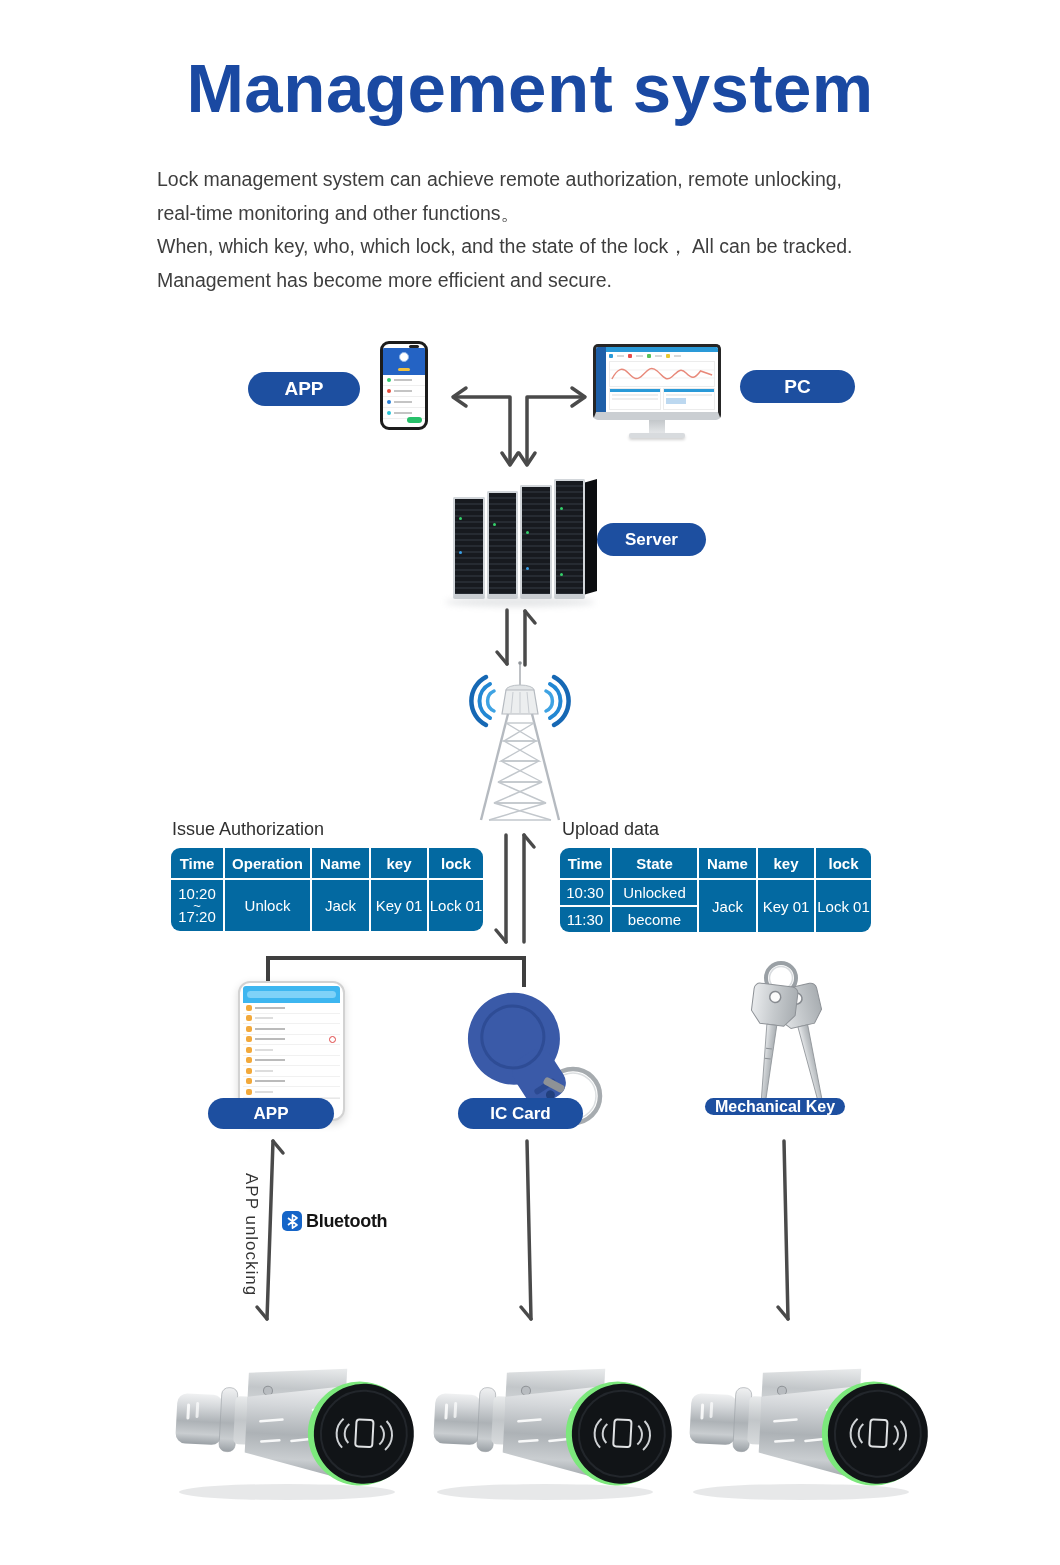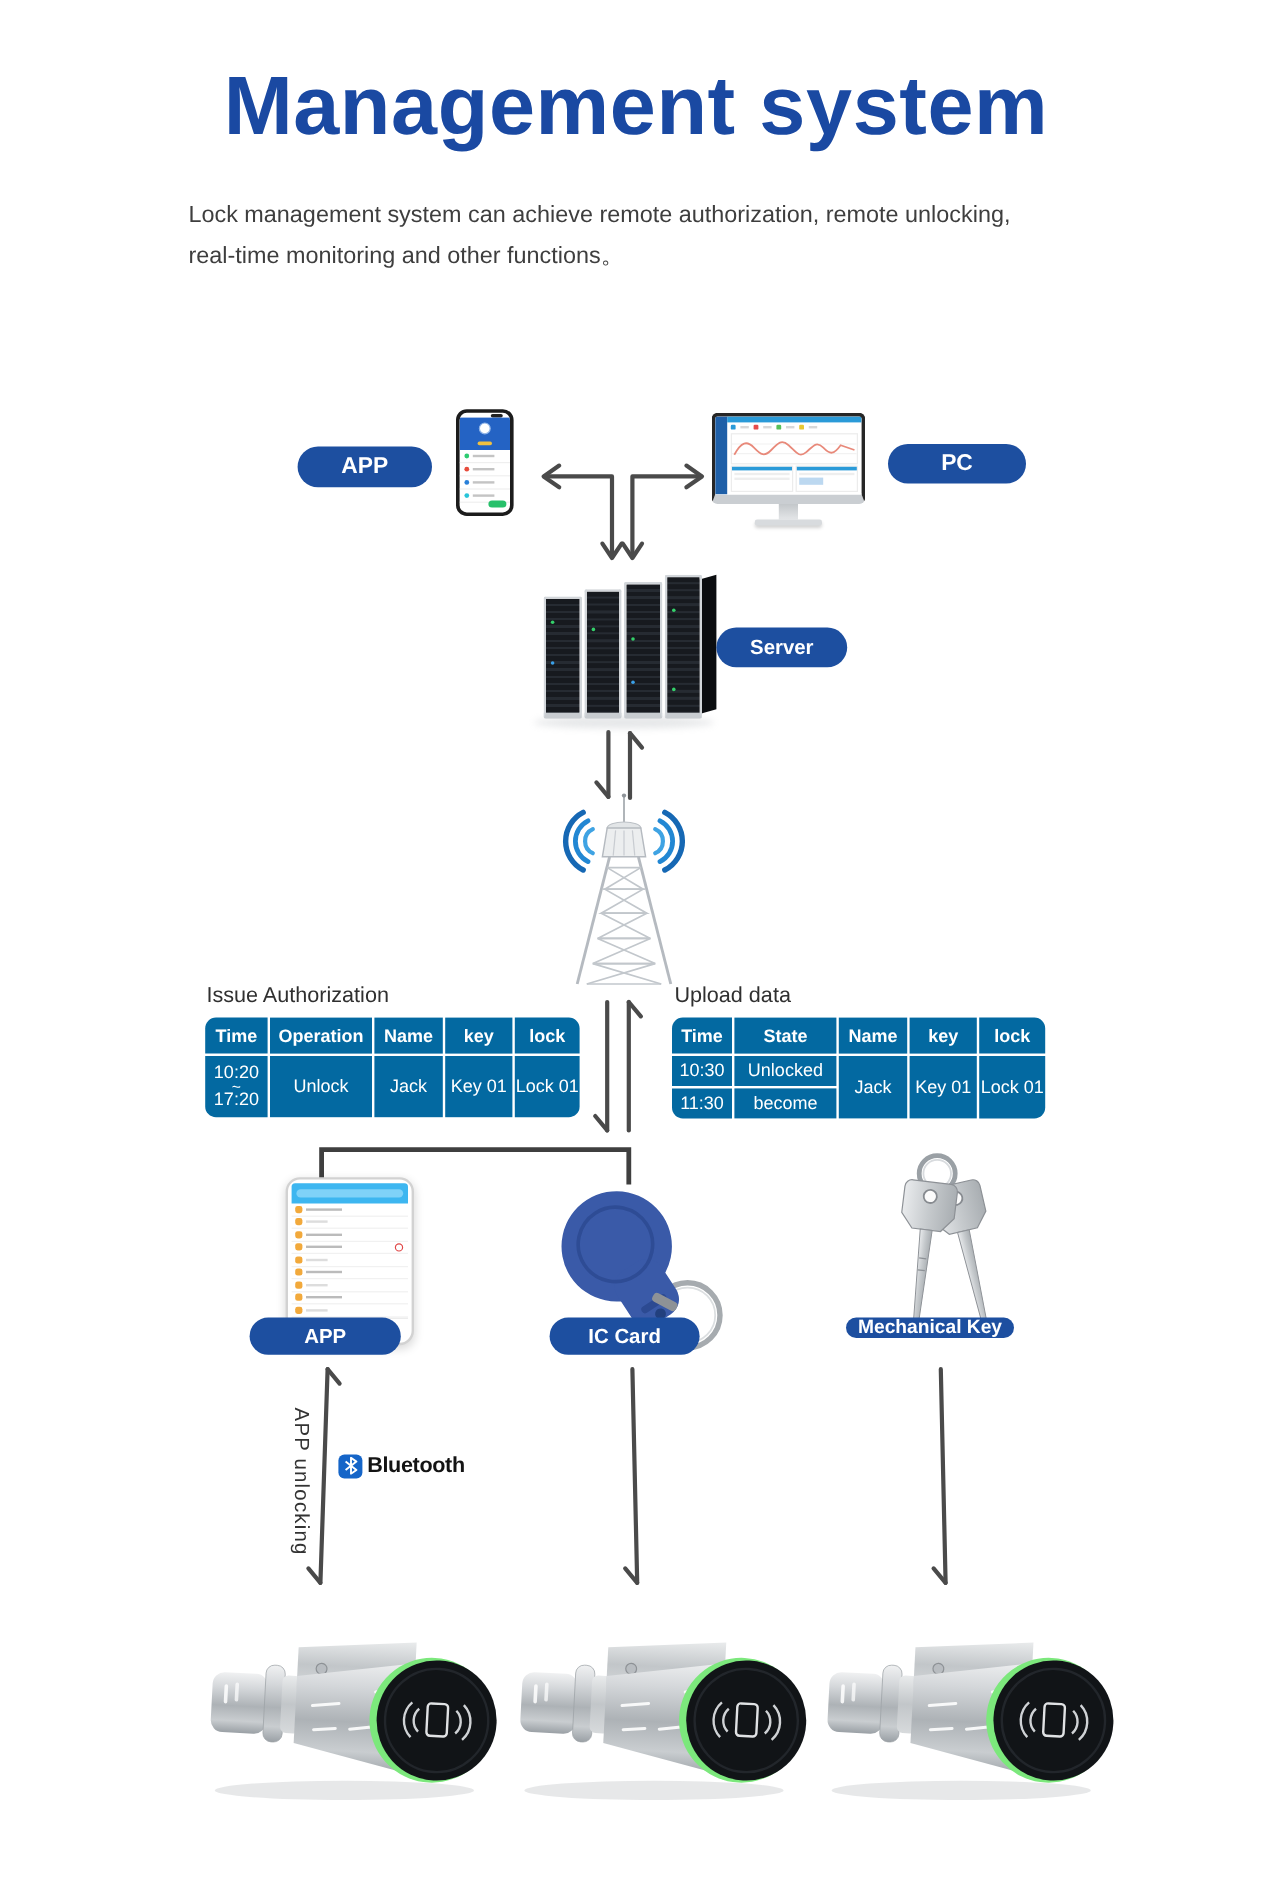--- a/index.html
+++ b/index.html
@@ -84,21 +84,21 @@
   .pl-row { height:10.5px; display:flex; align-items:center; gap:3px; padding:0 3px; border-bottom:1px solid #f1f1f1; position:relative; }
   .pl-row i { width:6px; height:6px; border-radius:2px; background:#f2a93b; }
   .pl-row b { width:30px; height:2px; background:#bbb; }
   .pl-row s { width:18px; height:2px; background:#ddd; }
   .pl-row u { position:absolute; right:4px; width:7px; height:7px; border:1.5px solid #e04848; border-radius:50%; }
   .pl-tabs { height:12px; border-top:1px solid #e8e8e8; display:flex; justify-content:space-around; align-items:center; }
   .pl-tabs i { width:5px; height:5px; border-radius:50%; background:#c9c9c9; }
   .pl-tabs i.on { background:#2a9ad8; }
 
   
-  .bt { left:282px; top:1198px; display:flex; align-items:center; gap:4px; }
+  .bt { left:282px; top:1198px; display:flex; gap:4px; }
   .bt-ico { width:20px; height:20px; background:#1565c8; border-radius:5px; display:flex;
             align-items:center; justify-content:center; }
   .bt-txt { font-size:18px; font-weight:700; color:#141414; letter-spacing:-0.3px; }
 
   .app-unlock { left:241px; top:1160px; writing-mode:vertical-rl; font-size:17px; color:#333; letter-spacing:1px; }
 
   .svg-abs { position:absolute; pointer-events:none; }
 </style>
 </head>
 <body>
@@ -126,20 +126,22 @@
         <stop offset="1" stop-color="#a9aeb2"></stop>
       </linearGradient>
     </defs>
   </svg>
 
   
   <h1 class="abs title">Management system</h1>
   <div class="abs intro">
     <div>Lock management system can achieve remote authorization, remote unlocking,</div>
     <div>real-time monitoring and other functions。</div>
+    <div>When, which key, who, which lock, and the state of the lock， All can be tracked.</div>
+    <div>Management has become more efficient and secure.</div>
   </div>
 
   
   <svg class="svg-abs" style="left:0;top:0" width="1060" height="1565" viewBox="0 0 1060 1565">
     <g stroke="#4a4a4a" stroke-width="3.5" fill="none" stroke-linecap="round" stroke-linejoin="round">
 
       <polyline points="454,384 510,384 510,451"></polyline>
       <path d="M466,375 L453,384 L466,393"></path>
       <path d="M502,440 L510,452 L518,440"></path>
       <polyline points="584,384 527,384 527,451"></polyline>

